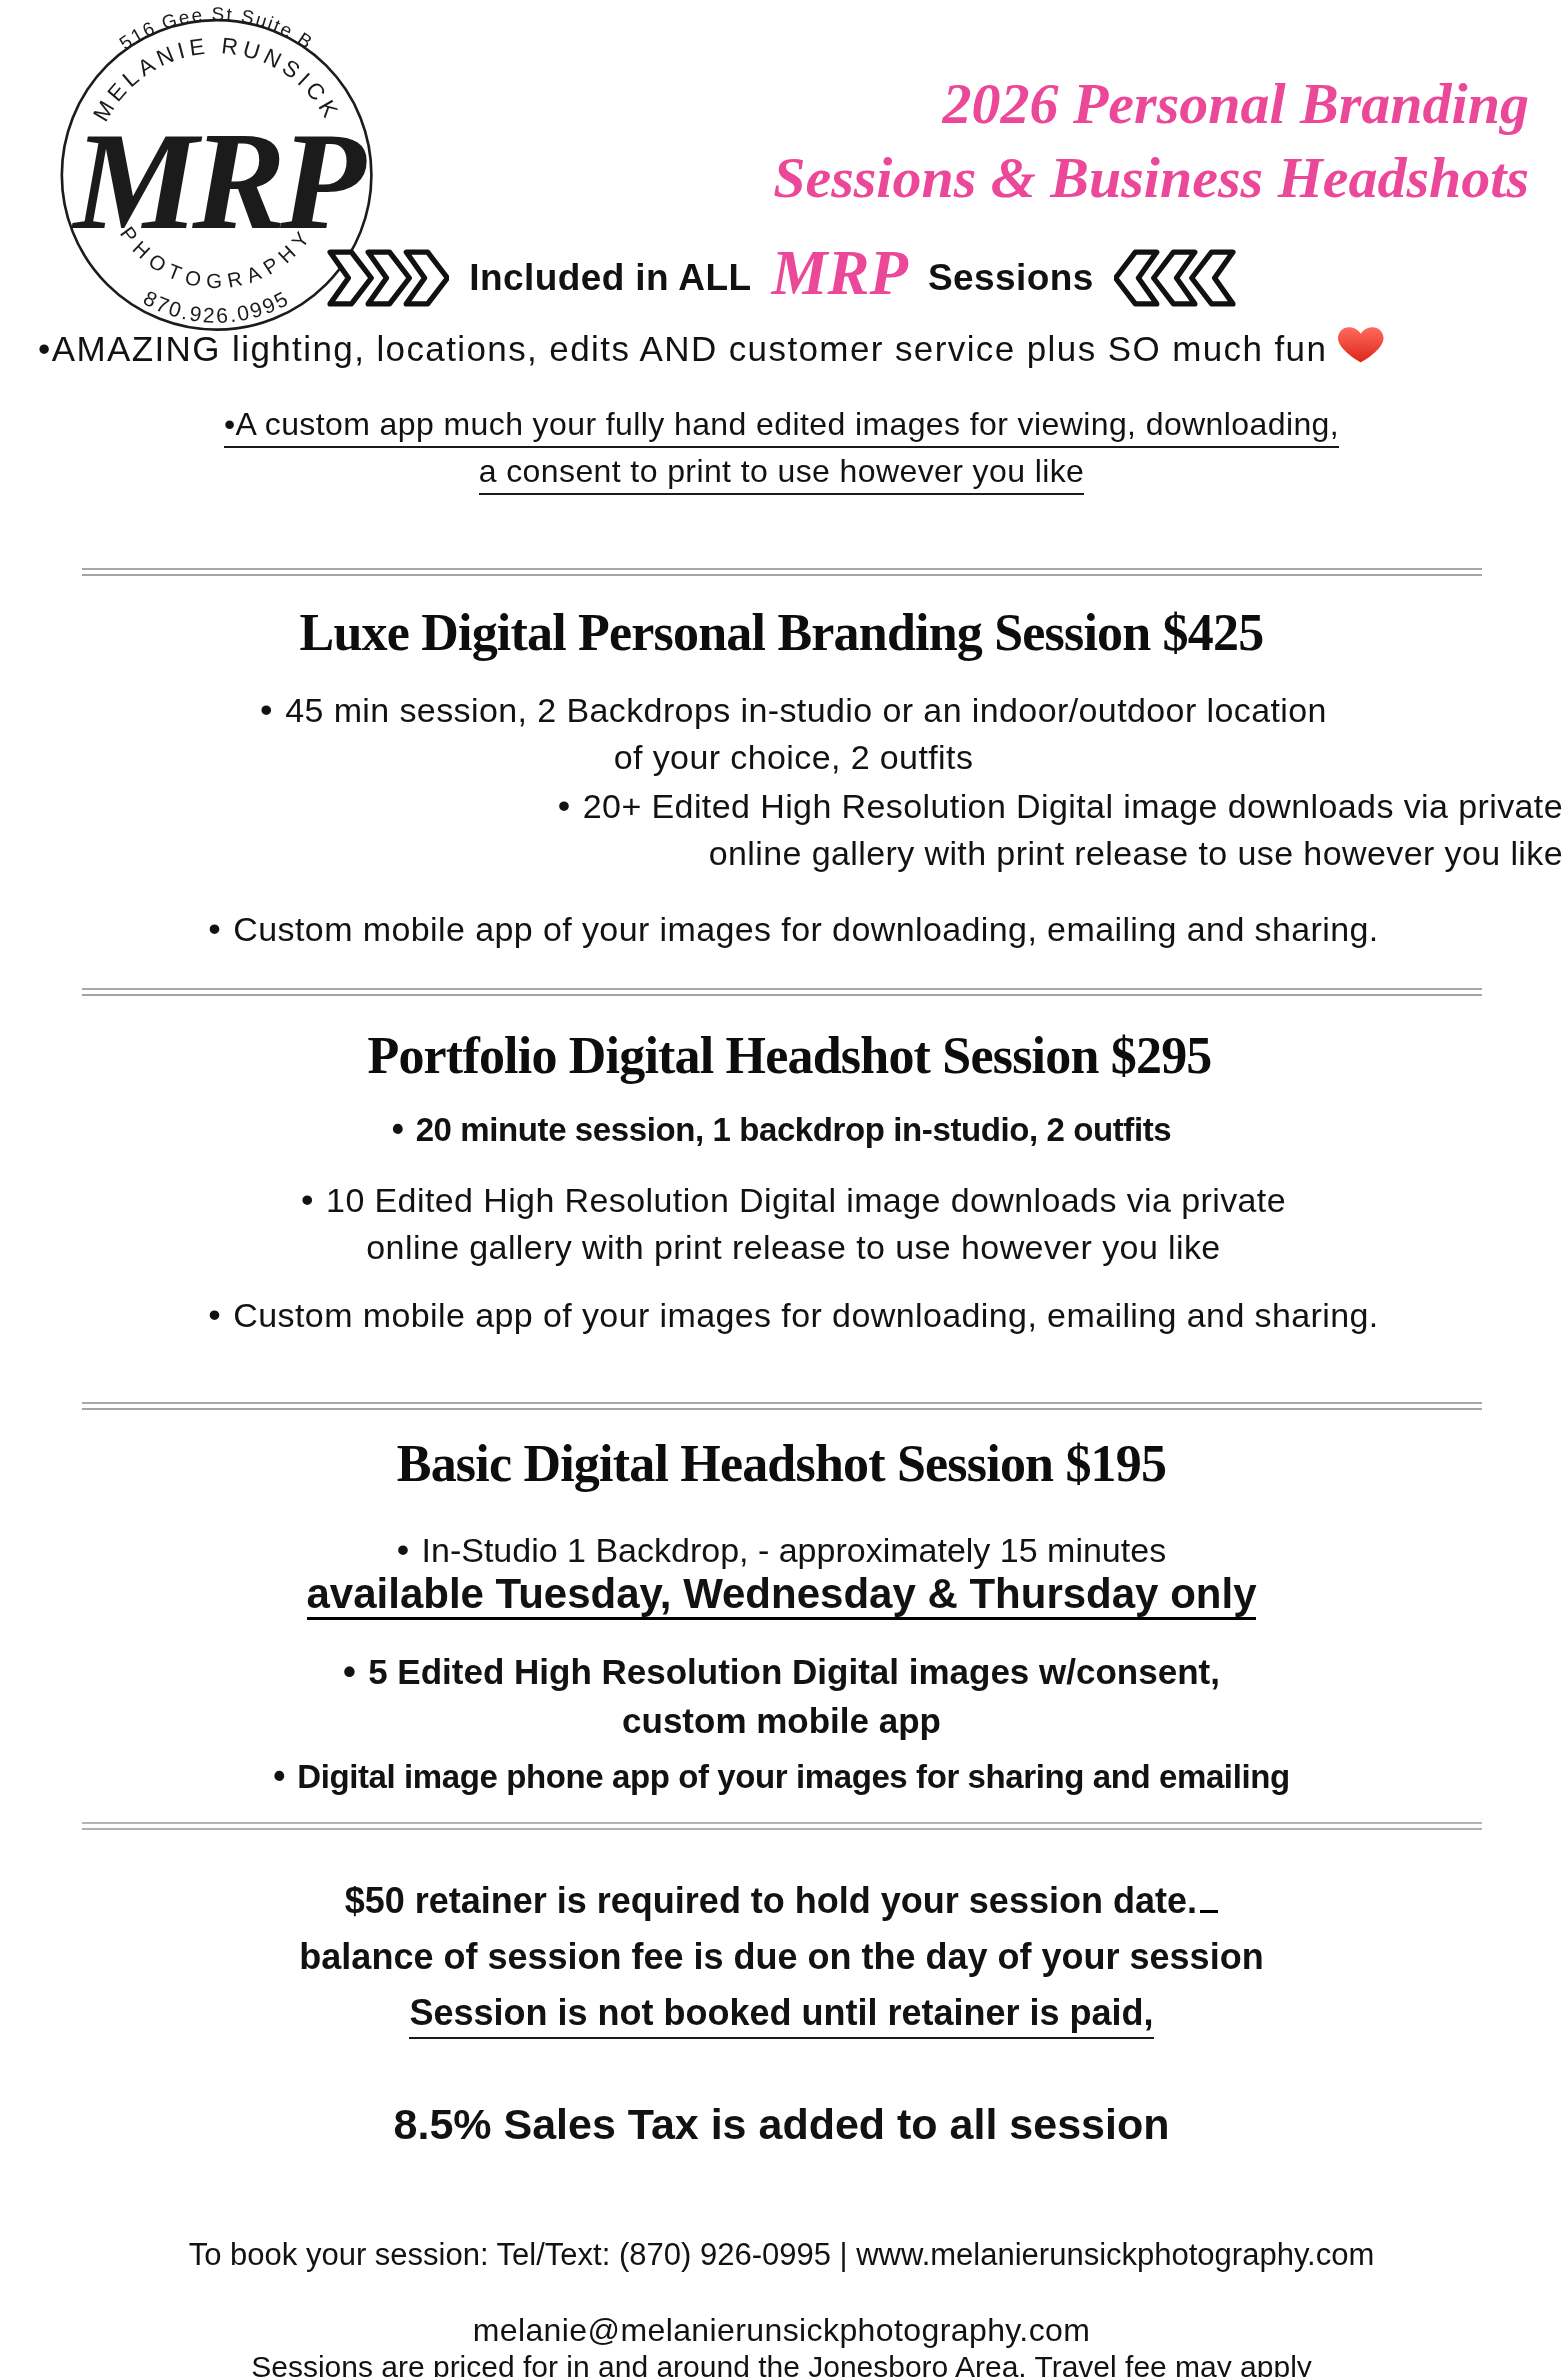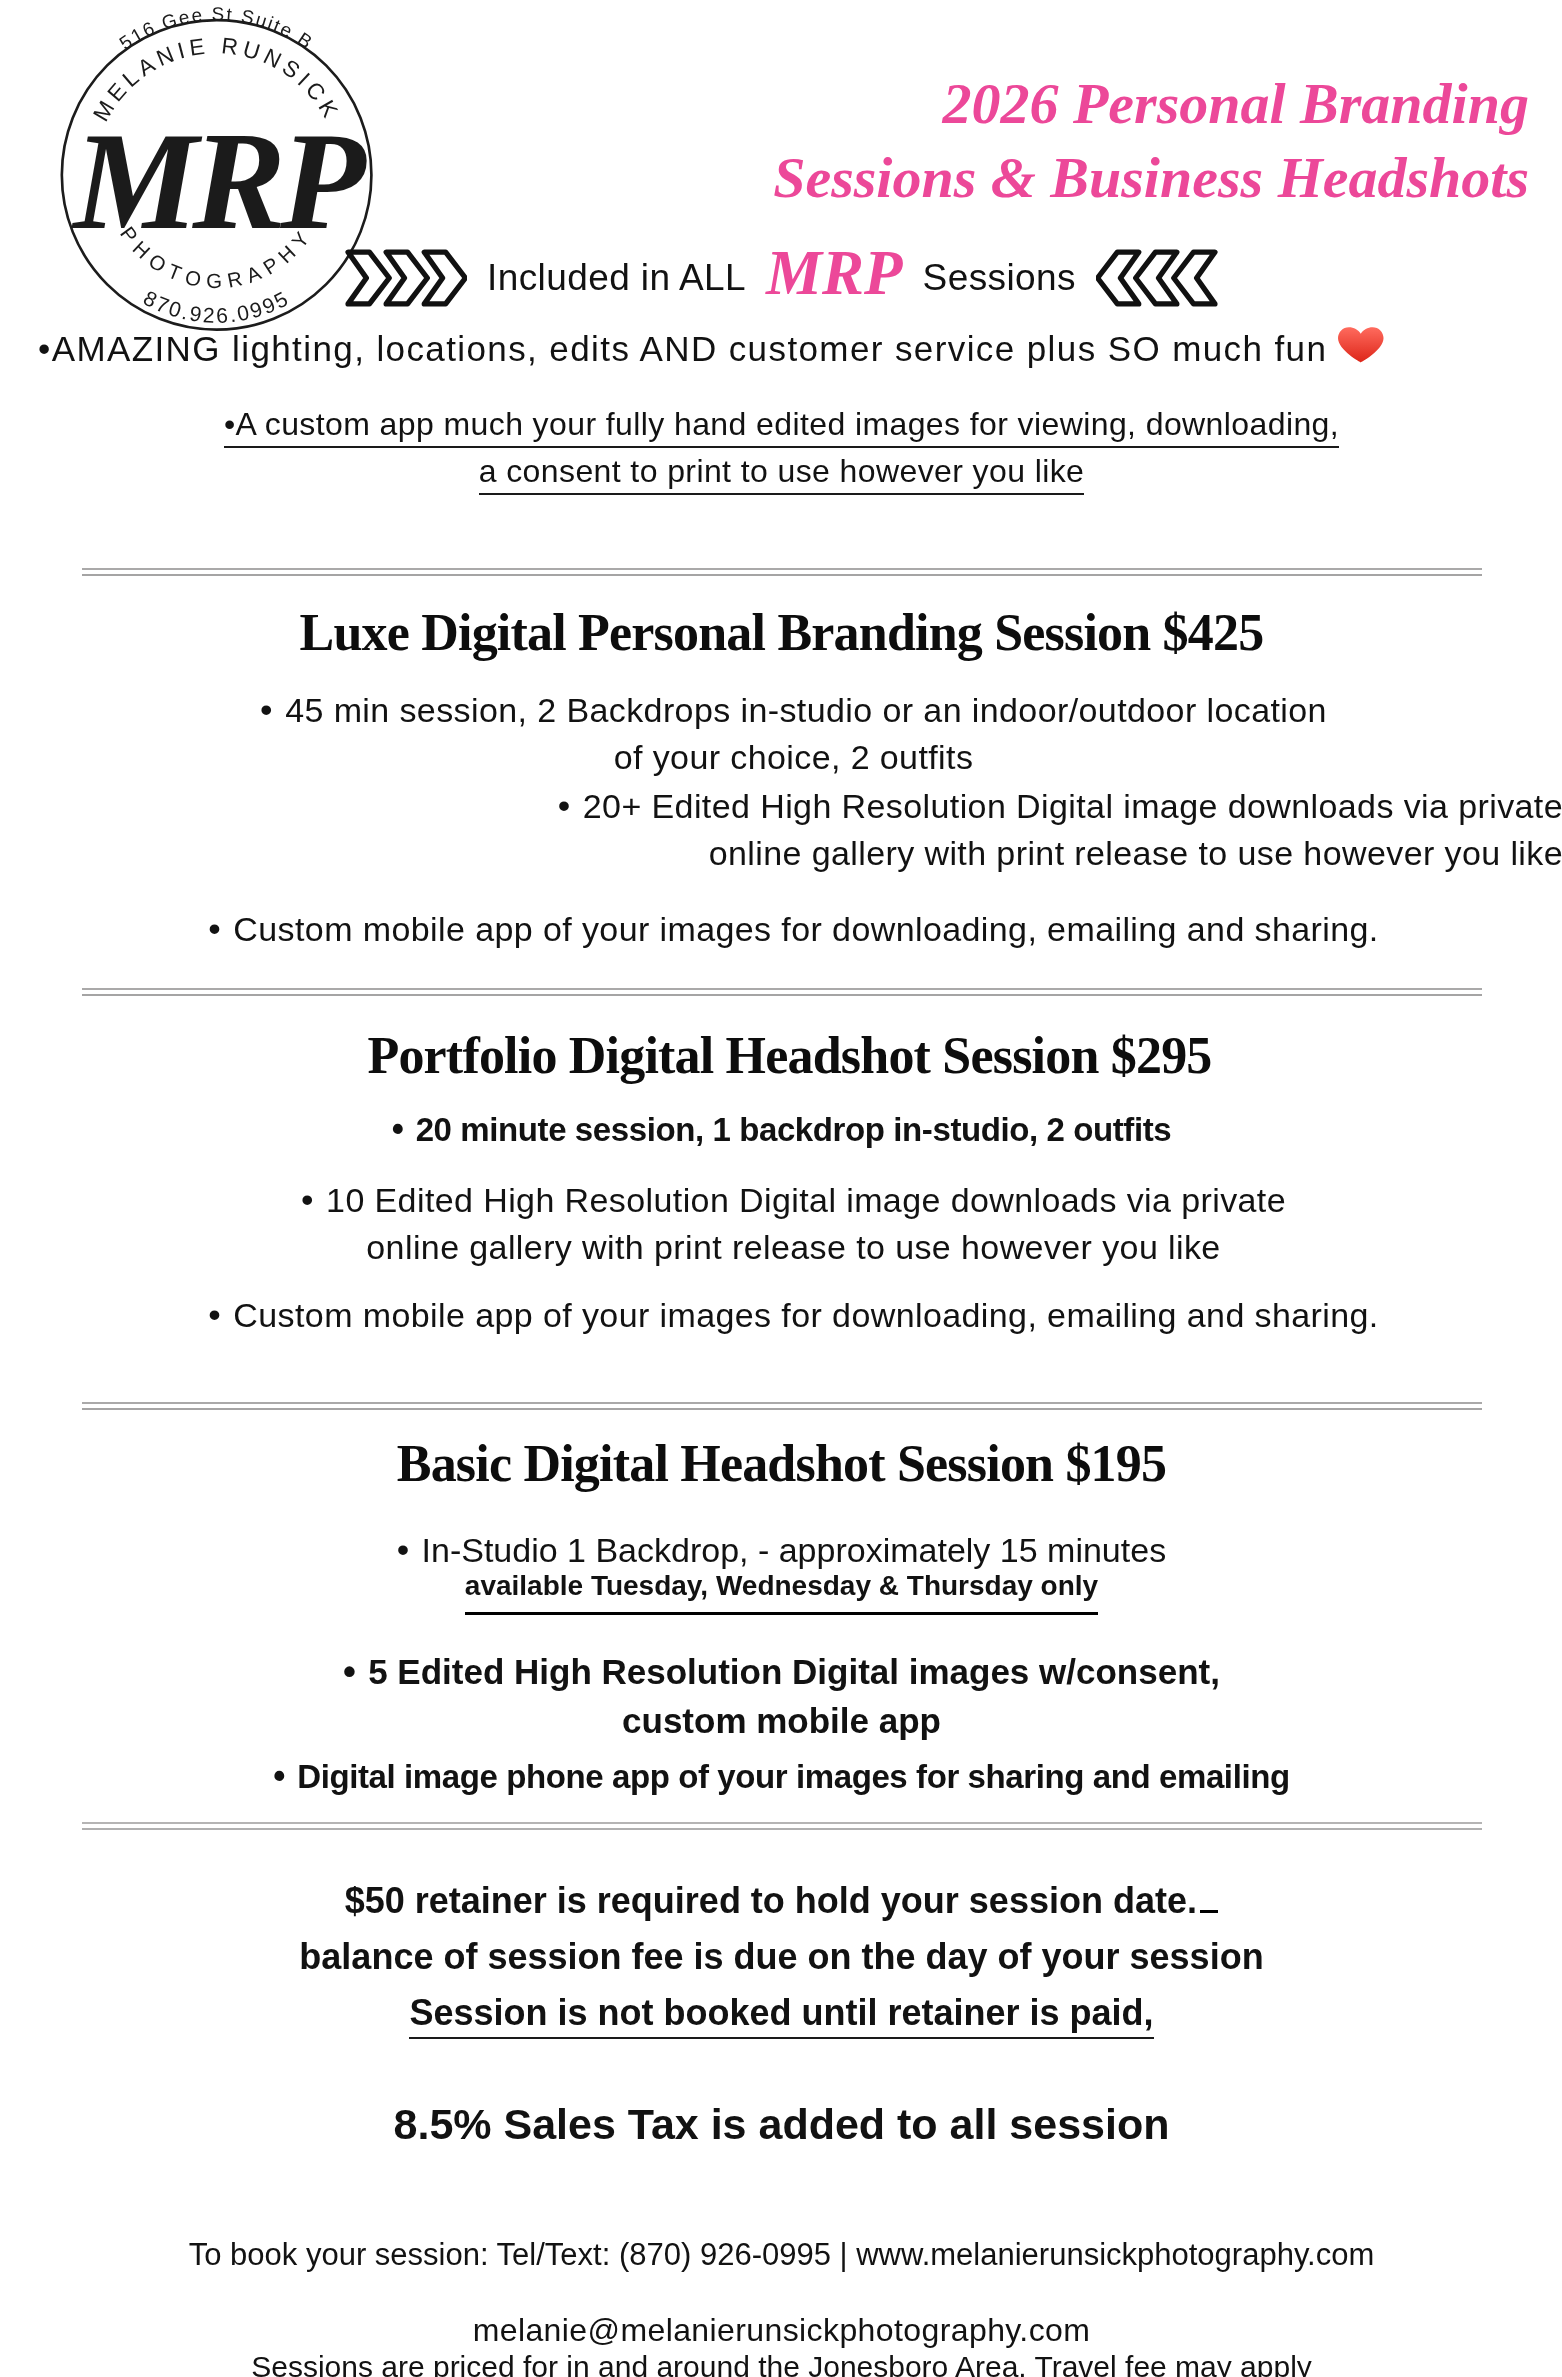--- a/index.html
+++ b/index.html
@@ -28,21 +28,21 @@
   .script{font-family:"Liberation Serif",serif;font-style:italic;font-weight:bold;color:#ec4899;}
   .main-title{
     position:absolute;right:34px;top:67px;text-align:right;
     font-size:58px;line-height:1.27;letter-spacing:0px;
   }
   
   .included-row{
     position:absolute;top:246px;left:0;right:0;
     display:flex;justify-content:center;align-items:center;gap:20px;
   }
-  .included-text{font-size:37px;font-weight:400;letter-spacing:0.4px;text-align:center;}
+  .included-text{font-size:37px;font-weight:700;letter-spacing:0.4px;text-align:center;}
   .included-script{font-size:63px;line-height:0.9;position:relative;top:-4.6px;}
   .chev{width:122px;height:64px;}
   
   .perk-main{
     position:absolute;top:327px;left:38px;right:0;
     font-size:35px;letter-spacing:1.4px;white-space:nowrap;
     display:flex;align-items:center;
   }
   .heart{width:47px;height:43px;margin-left:10.7px;flex:none;}
   .perk-app{
@@ -78,21 +78,21 @@
   .luxe-b1{top:687px;}
   .luxe-b2{top:783px;text-align:right;}
   .luxe-b3{top:906px;}
   .port-b1{top:1106px;}
   .port-b2{top:1177px;}
   .port-b3{top:1292px;}
   .basic-b1{top:1528px;}
   .basic-b1e{top:1570px;}
   .basic-b2{top:1647px;}
   .basic-b3{top:1753px;}
-  .emph-u{font-size:28px;font-weight:700;border-bottom:3.8px solid #000;padding-bottom:11px;}
+  .emph-u{font-size:42px;font-weight:700;border-bottom:3.8px solid #000;padding-bottom:0;}
   
   .policy{
     position:absolute;top:1873px;left:0;right:0;text-align:center;
     font-size:36px;font-weight:700;line-height:56px;letter-spacing:0px;
   }
   .stray-underline{display:inline-block;width:18.3px;border-bottom:3.1px solid #000;height:27.5px;margin-left:3.1px;}
   .tax-line{
     position:absolute;top:2100px;left:0;right:0;text-align:center;
     font-size:43px;font-weight:700;letter-spacing:0px;
   }

